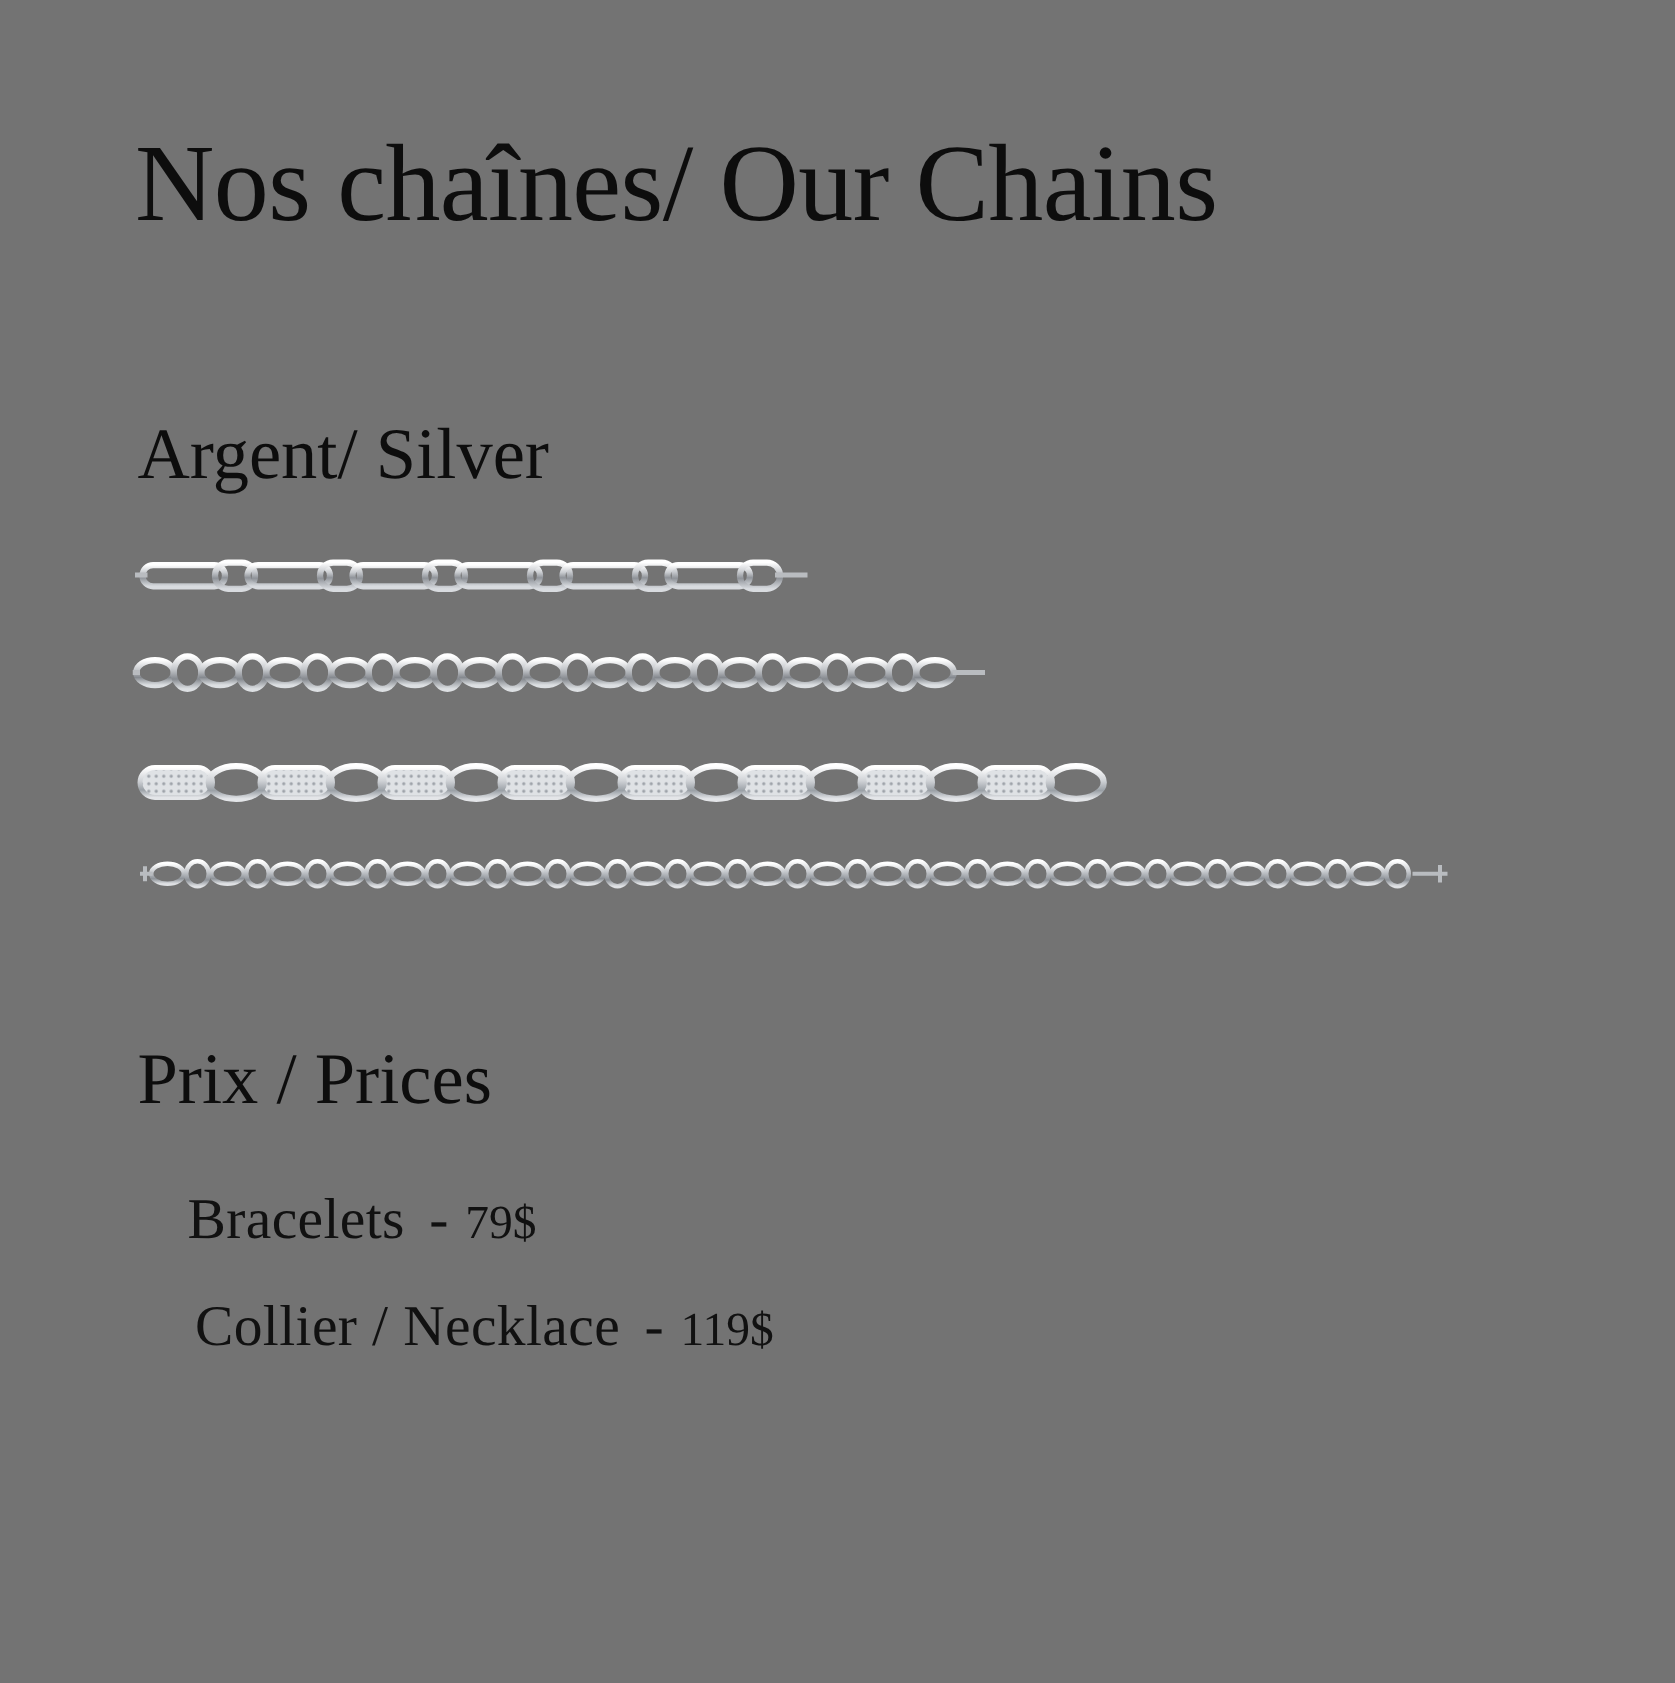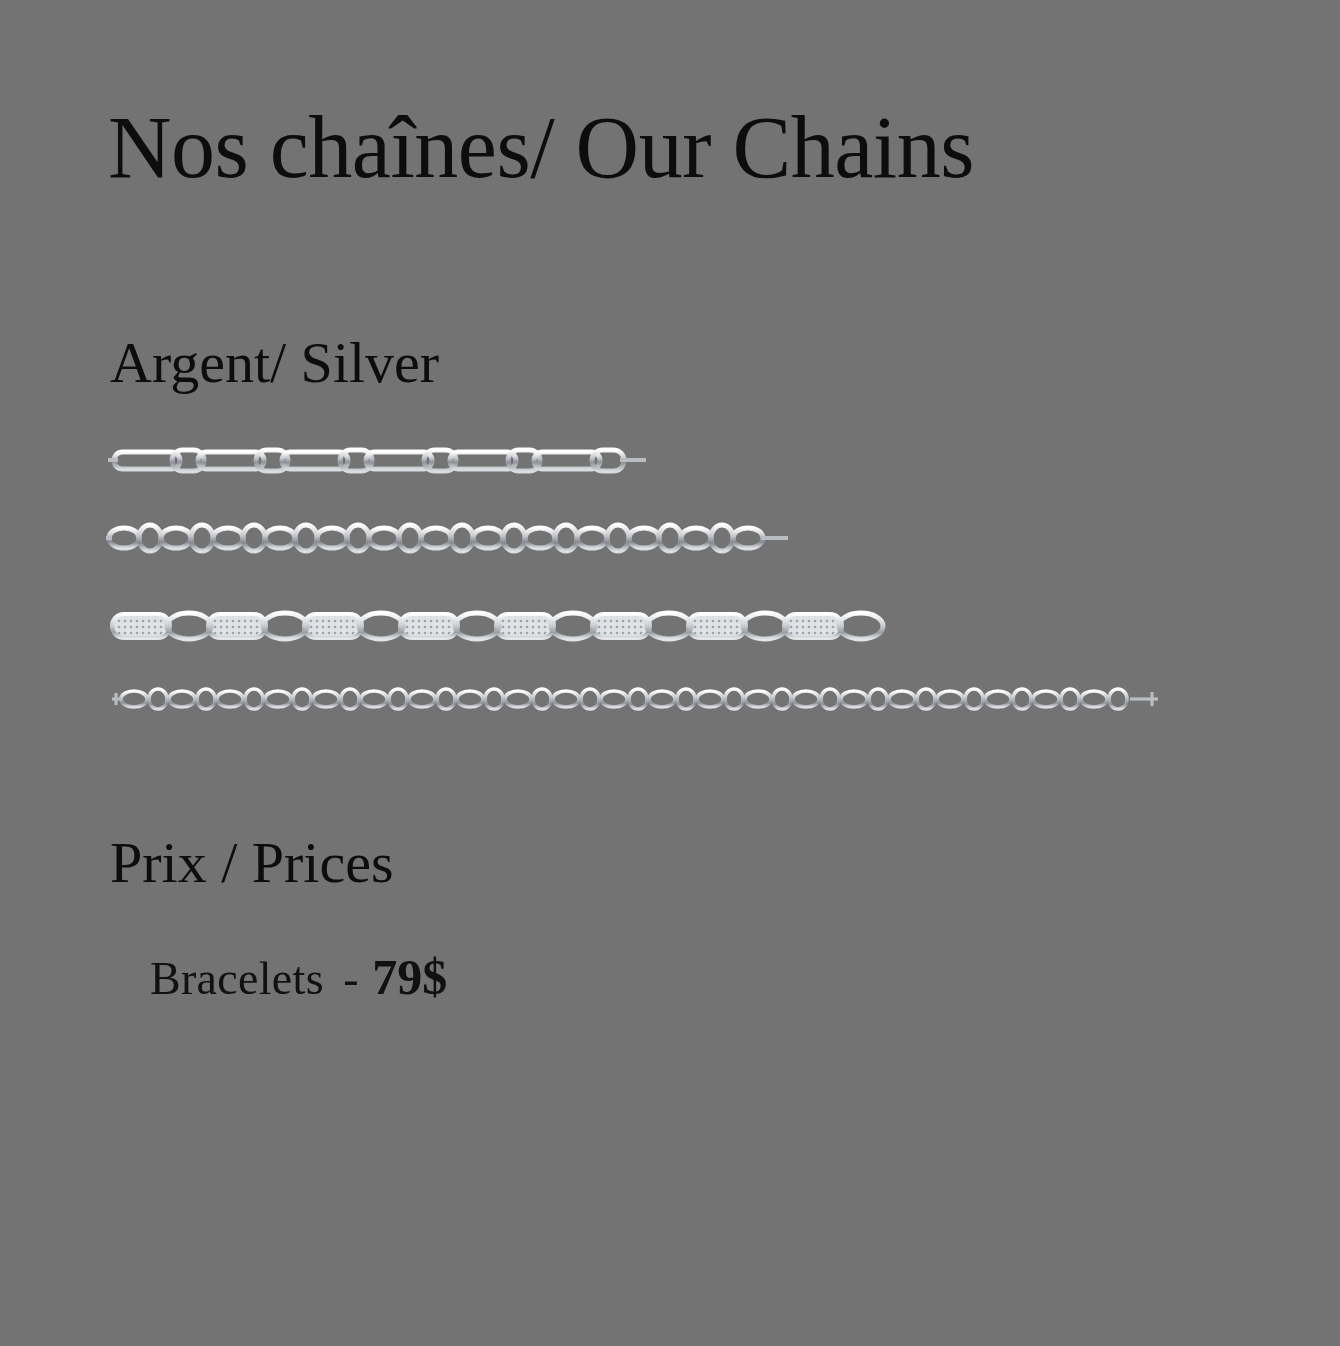--- a/index.html
+++ b/index.html
@@ -68,22 +68,22 @@
     letter-spacing: 0.3px;
   }
   .price-row.indent1 { margin-left: 0px; }
   .price-row.indent2 { margin-left: 4px; }
   .price-row.indent3 { margin-left: 6px; }
   .price-row .dash {
     font-weight: 400;
     padding: 0 2px 0 8px;
   }
   .price-row .amount {
-    font-weight: 700;
-    font-size: 50px;
+    font-weight: 400;
+    font-size: 38px;
   }
 
   
   .chains {
     position: absolute;
     left: 0;
     top: 420px;
     width: 1340px;
     height: 320px;
   }
@@ -286,15 +286,20 @@
   </div>
 
   <div class="prices-heading">Prix / Prices</div>
 
   <div class="price-list">
     <div class="price-row indent1">
       <span class="label">Bracelets</span>
       <span class="dash">-</span>
       <span class="amount">79$</span>
     </div>
+    <div class="price-row indent3">
+      <span class="label">Collier / Necklace</span>
+      <span class="dash">-</span>
+      <span class="amount">119$</span>
+    </div>
   </div>
 
 </div>
 
 </body></html>

